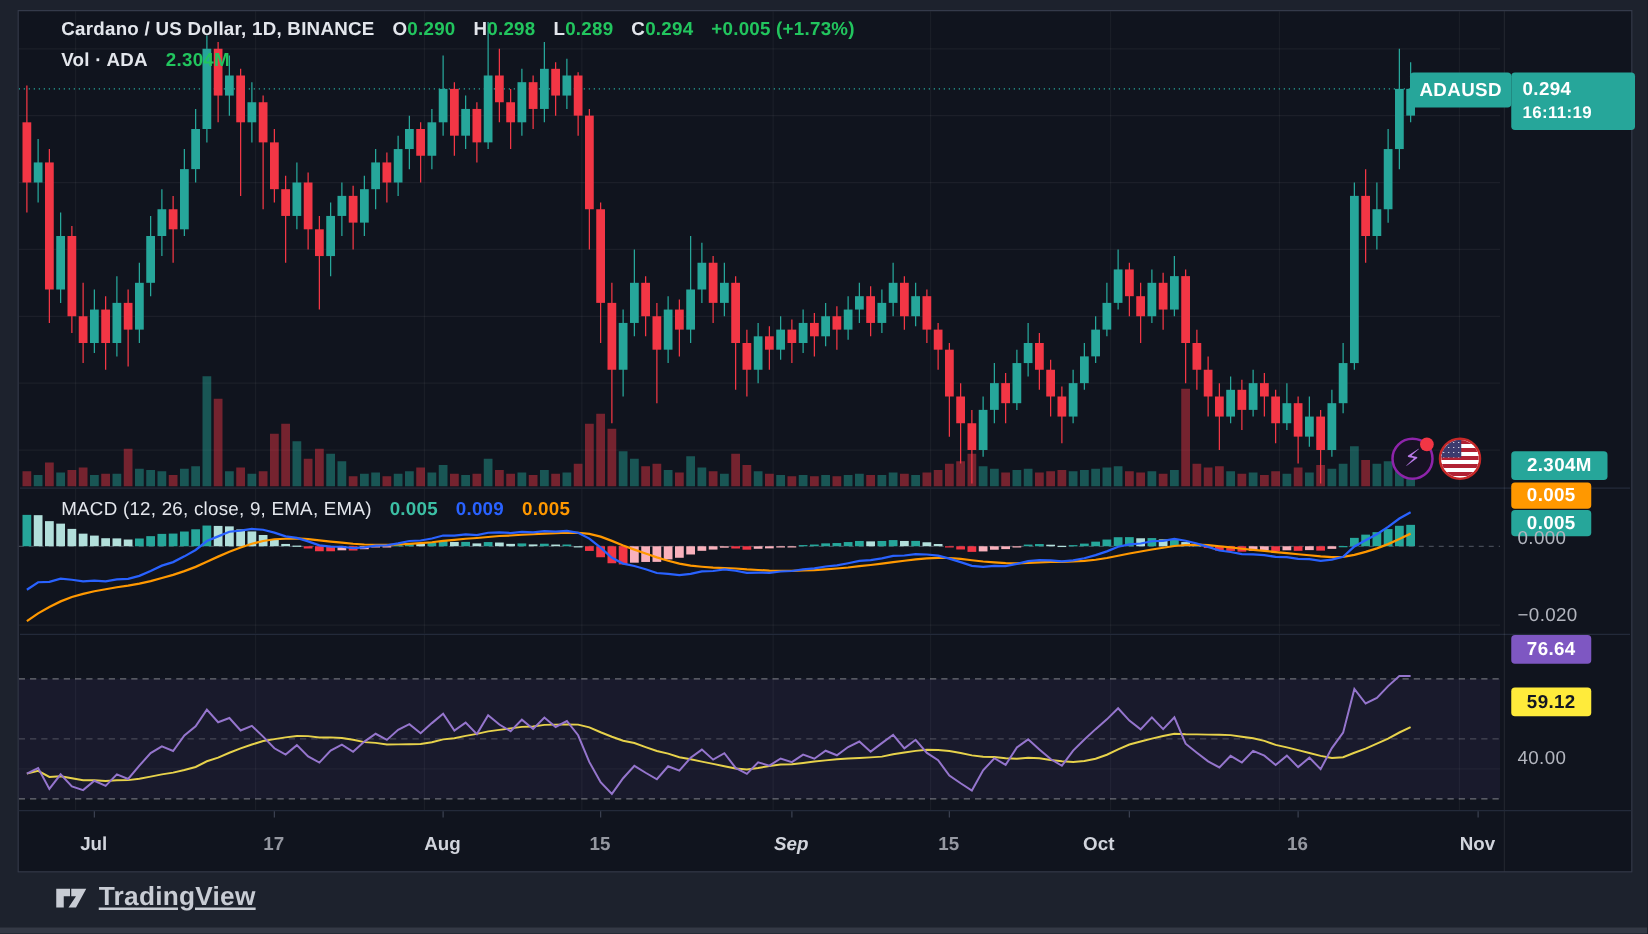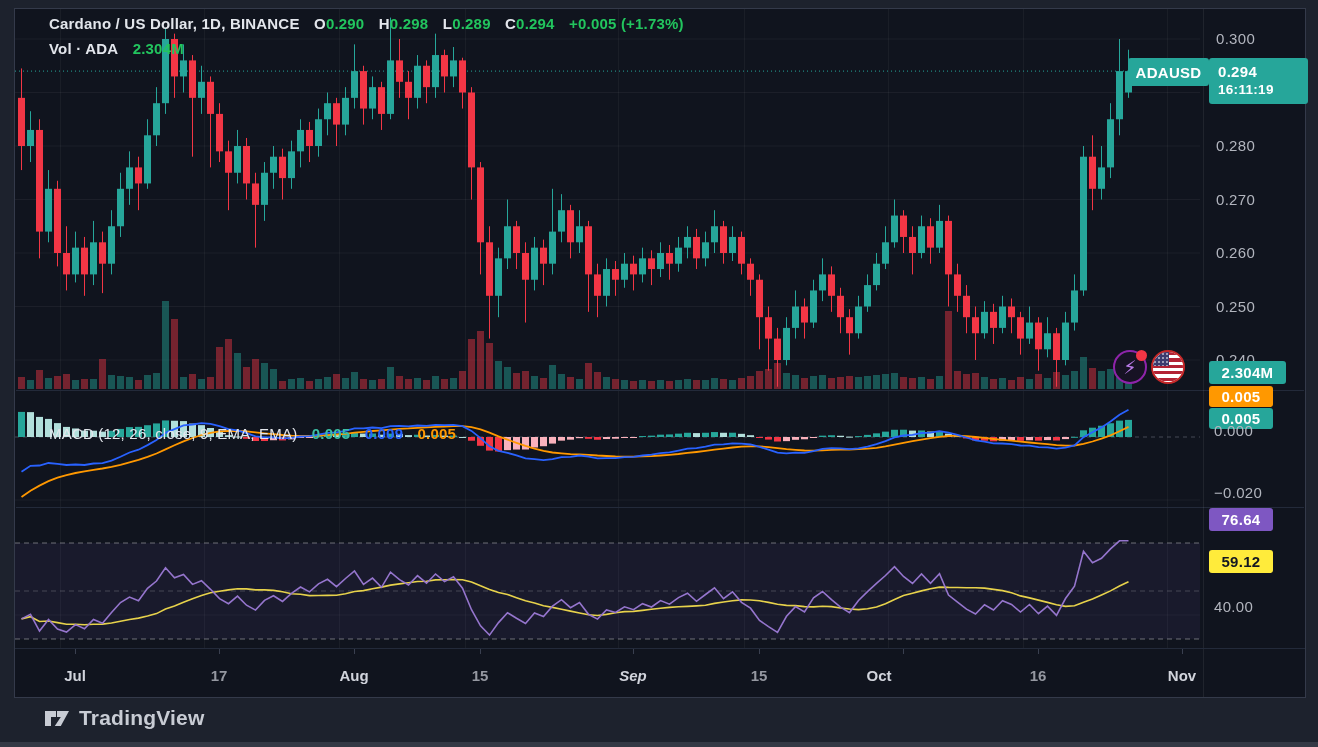--- a/index.html
+++ b/index.html
@@ -38,21 +38,21 @@
   
   .logo-circle{position:absolute;width:34px;height:34px;border-radius:50%;box-sizing:border-box;}
   #bolt-logo{background:#171224;border:2.5px solid #8e24aa;display:flex;align-items:center;justify-content:center;}
   #bolt-logo .bolt{color:#b97ae8;font-size:19px;line-height:1;}
   #bolt-logo .dot{position:absolute;right:-2px;top:-2px;width:11px;height:11px;border-radius:50%;background:#f23645;}
   #flag-logo{background:#fff;border:2.5px solid #c62828;overflow:hidden;}
   #flag-logo .stripes{position:absolute;inset:0;background:repeating-linear-gradient(#b22234 0 3.2px,#fff 3.2px 6.4px);}
   #flag-logo .canton{position:absolute;left:0;top:0;width:16px;height:14px;background:#3c3b6e;
      background-image:radial-gradient(#fff 24%,transparent 26%);background-size:4px 4px;}
   
-  #footer-brand{display:flex;align-items:center;gap:9px;color:#c8ccd4;font-size:21px;font-weight:700;letter-spacing:.2px;}
+  #footer-brand{display:flex;align-items:center;gap:9px;color:#c8ccd4;font-size:21px;font-weight:700;letter-spacing:.2px;text-decoration:underline;}
 </style>
 </head>
 <body>
 
 <div id="stage">
 
   <div id="chart-frame" class="abs">
 
     <div class="abs" style="left:0;top:0;width:1185px;height:381px;">
       <svg id="main-svg" class="pane-svg" width="1185" height="381">
@@ -629,46 +629,38 @@
       <span class="lbl">H</span><span class="val-up">0.298</span><span class="sp"></span>
       <span class="lbl">L</span><span class="val-up">0.289</span><span class="sp"></span>
       <span class="lbl">C</span><span class="val-up">0.294</span><span class="sp"></span>
       <span class="val-up">+0.005 (+1.73%)</span>
     </div>
     <div class="legend" style="left:34px;top:31px;">
       <span class="lbl">Vol · ADA</span><span class="sp"></span>
       <span class="val-up">2.304M</span>
     </div>
 
-    <div class="legend" style="left:34px;top:390px;font-weight:500;margin-top:26px;">
+    <div class="legend" style="left:34px;top:390px;font-weight:500;">
       <span class="lbl">MACD (12, 26, close, 9, EMA, EMA)</span><span class="sp"></span>
       <span class="v-hist">0.005</span><span class="sp"></span>
       <span class="v-macd">0.009</span><span class="sp"></span>
       <span class="v-sig">0.005</span>
     </div>
 
 
     <div id="bolt-logo" class="logo-circle" style="left:1098px;top:341px;">
       <span class="bolt">⚡</span>
       <span class="dot"></span>
     </div>
     <div id="flag-logo" class="logo-circle" style="left:1136px;top:341px;">
       <span class="stripes"></span>
       <span class="canton"></span>
     </div>
 
     <div class="scale-border" style="left:1188px;"></div>
-    <div id="price-scale" class="abs" style="left:1188px;top:0;width:101px;height:639px;">
-        <div class="axis-label" style="top: 21px;">0.300</div>
-        <div class="axis-label" style="top: 128px;">0.280</div>
-        <div class="axis-label" style="top: 182px;">0.270</div>
-        <div class="axis-label" style="top: 235px;">0.260</div>
-        <div class="axis-label" style="top: 289px;">0.250</div>
-        <div class="axis-label" style="top: 342px;">0.240</div>
-      </div>
 
     <div class="badge badge-teal" style="left:1113px;top:49px;width:81px;height:28px;">
         <span>ADAUSD</span>
       </div>
     <div id="price-badge" class="badge badge-teal" style="left:1194px;top:49px;width:90px;height:46px;">
       <span>0.294</span>
       <span class="t2">16:11:19</span>
     </div>
     <div class="badge badge-orange" style="left:1194px;top:377px;width:64px;height:21px;">
         <span>0.005</span>

